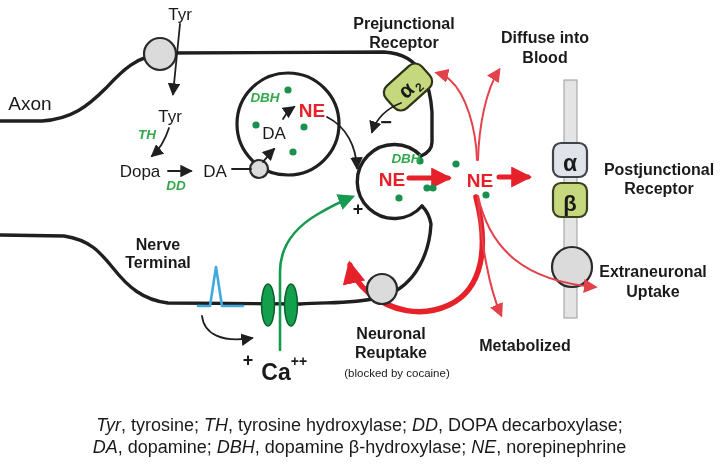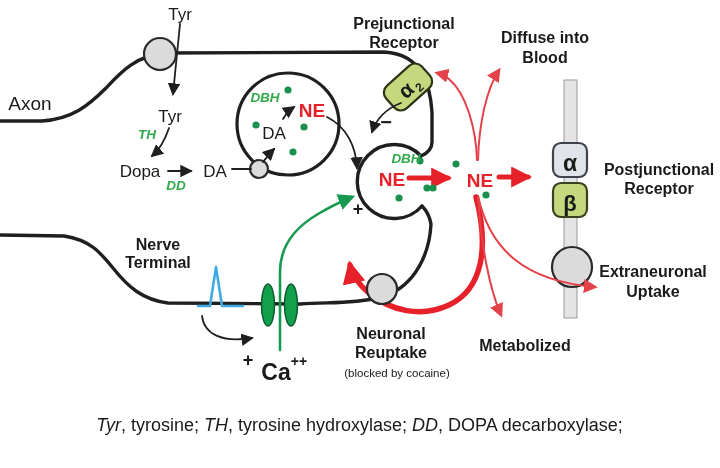--- a/index.html
+++ b/index.html
@@ -145,14 +145,15 @@
   <text class="t lbl" x="158" y="268" text-anchor="middle">Terminal</text>
 
   <text class="t sign" x="276" y="380" font-size="23" fill="#44bf3e" text-anchor="middle">Ca</text>
   <text class="t sign" x="299" y="366" font-size="14" fill="#44bf3e" text-anchor="middle">++</text>
   <text class="t sign" x="248" y="366" font-size="18" text-anchor="middle">+</text>
   <text class="t sign" x="358" y="215" font-size="18" text-anchor="middle">+</text>
 </svg>
 
 <div id="caption">
   <div><span class="ab">Tyr</span><span>, tyrosine; </span><span class="ab">TH</span><span>, tyrosine hydroxylase; </span><span class="ab">DD</span><span>, DOPA decarboxylase;</span></div>
+  <div><span class="ab">DA</span><span>, dopamine; </span><span class="ab">DBH</span><span>, dopamine β-hydroxylase; </span><span class="ab">NE</span><span>, norepinephrine</span></div>
 </div>
 </div>
 
 </body></html>

